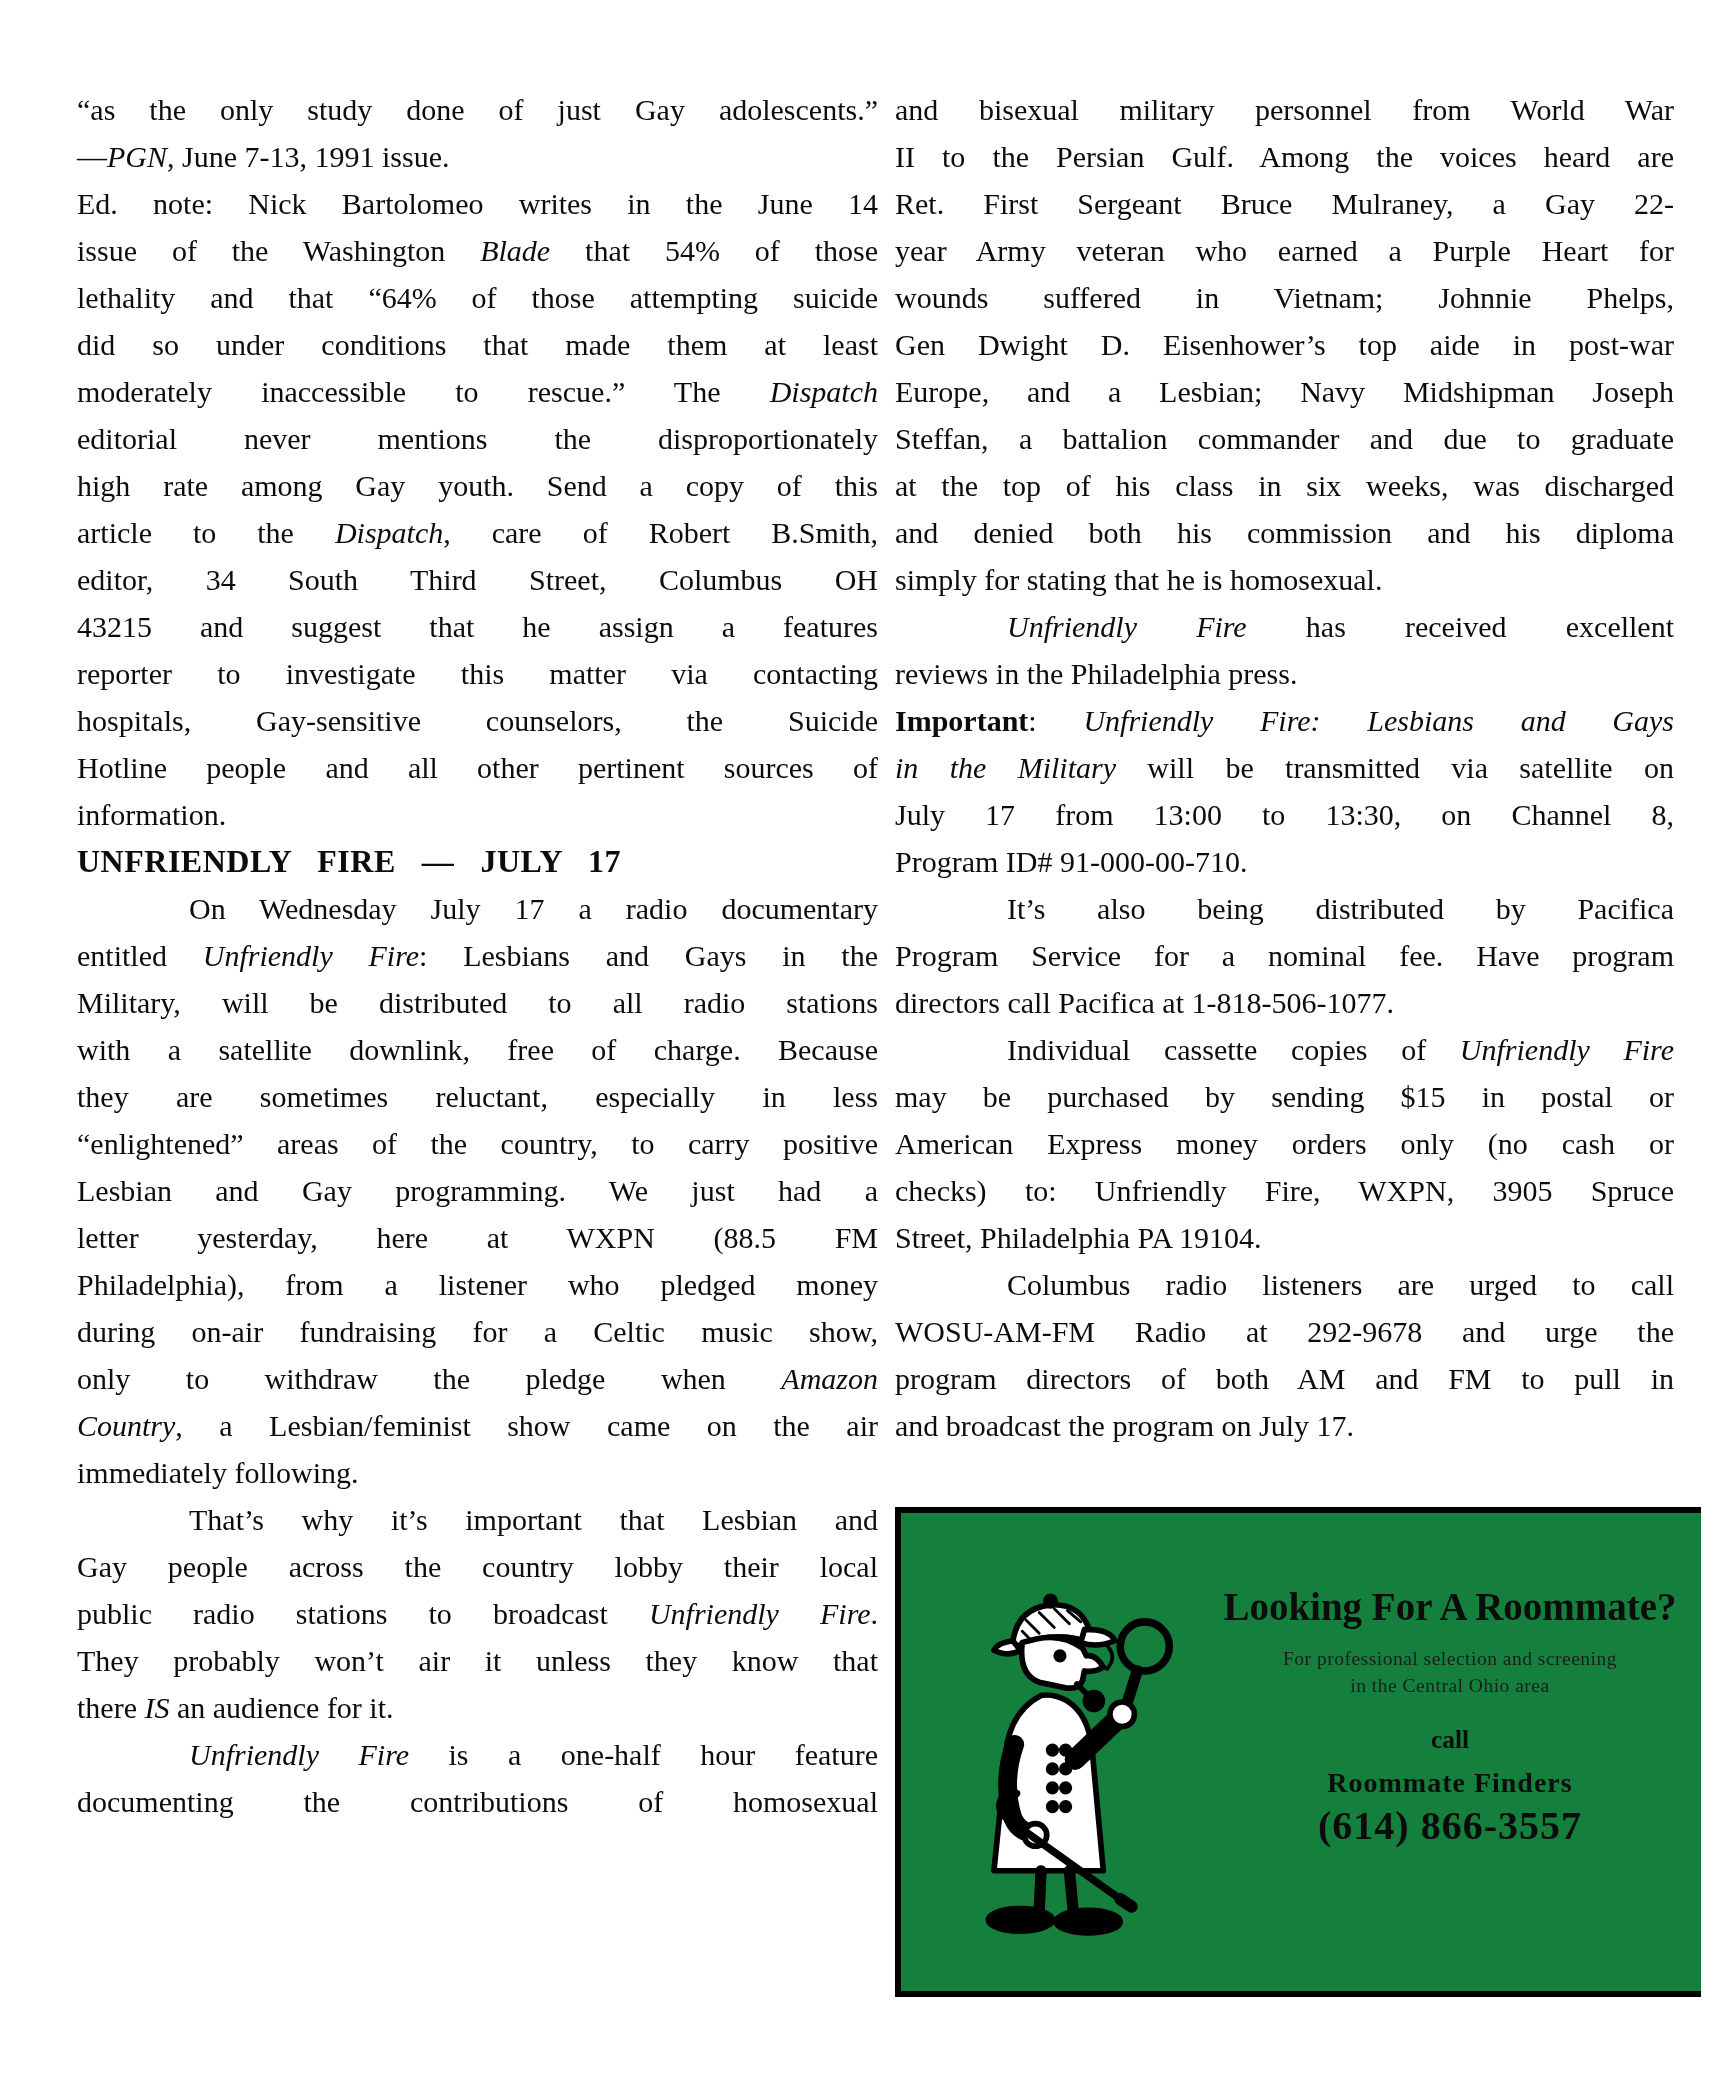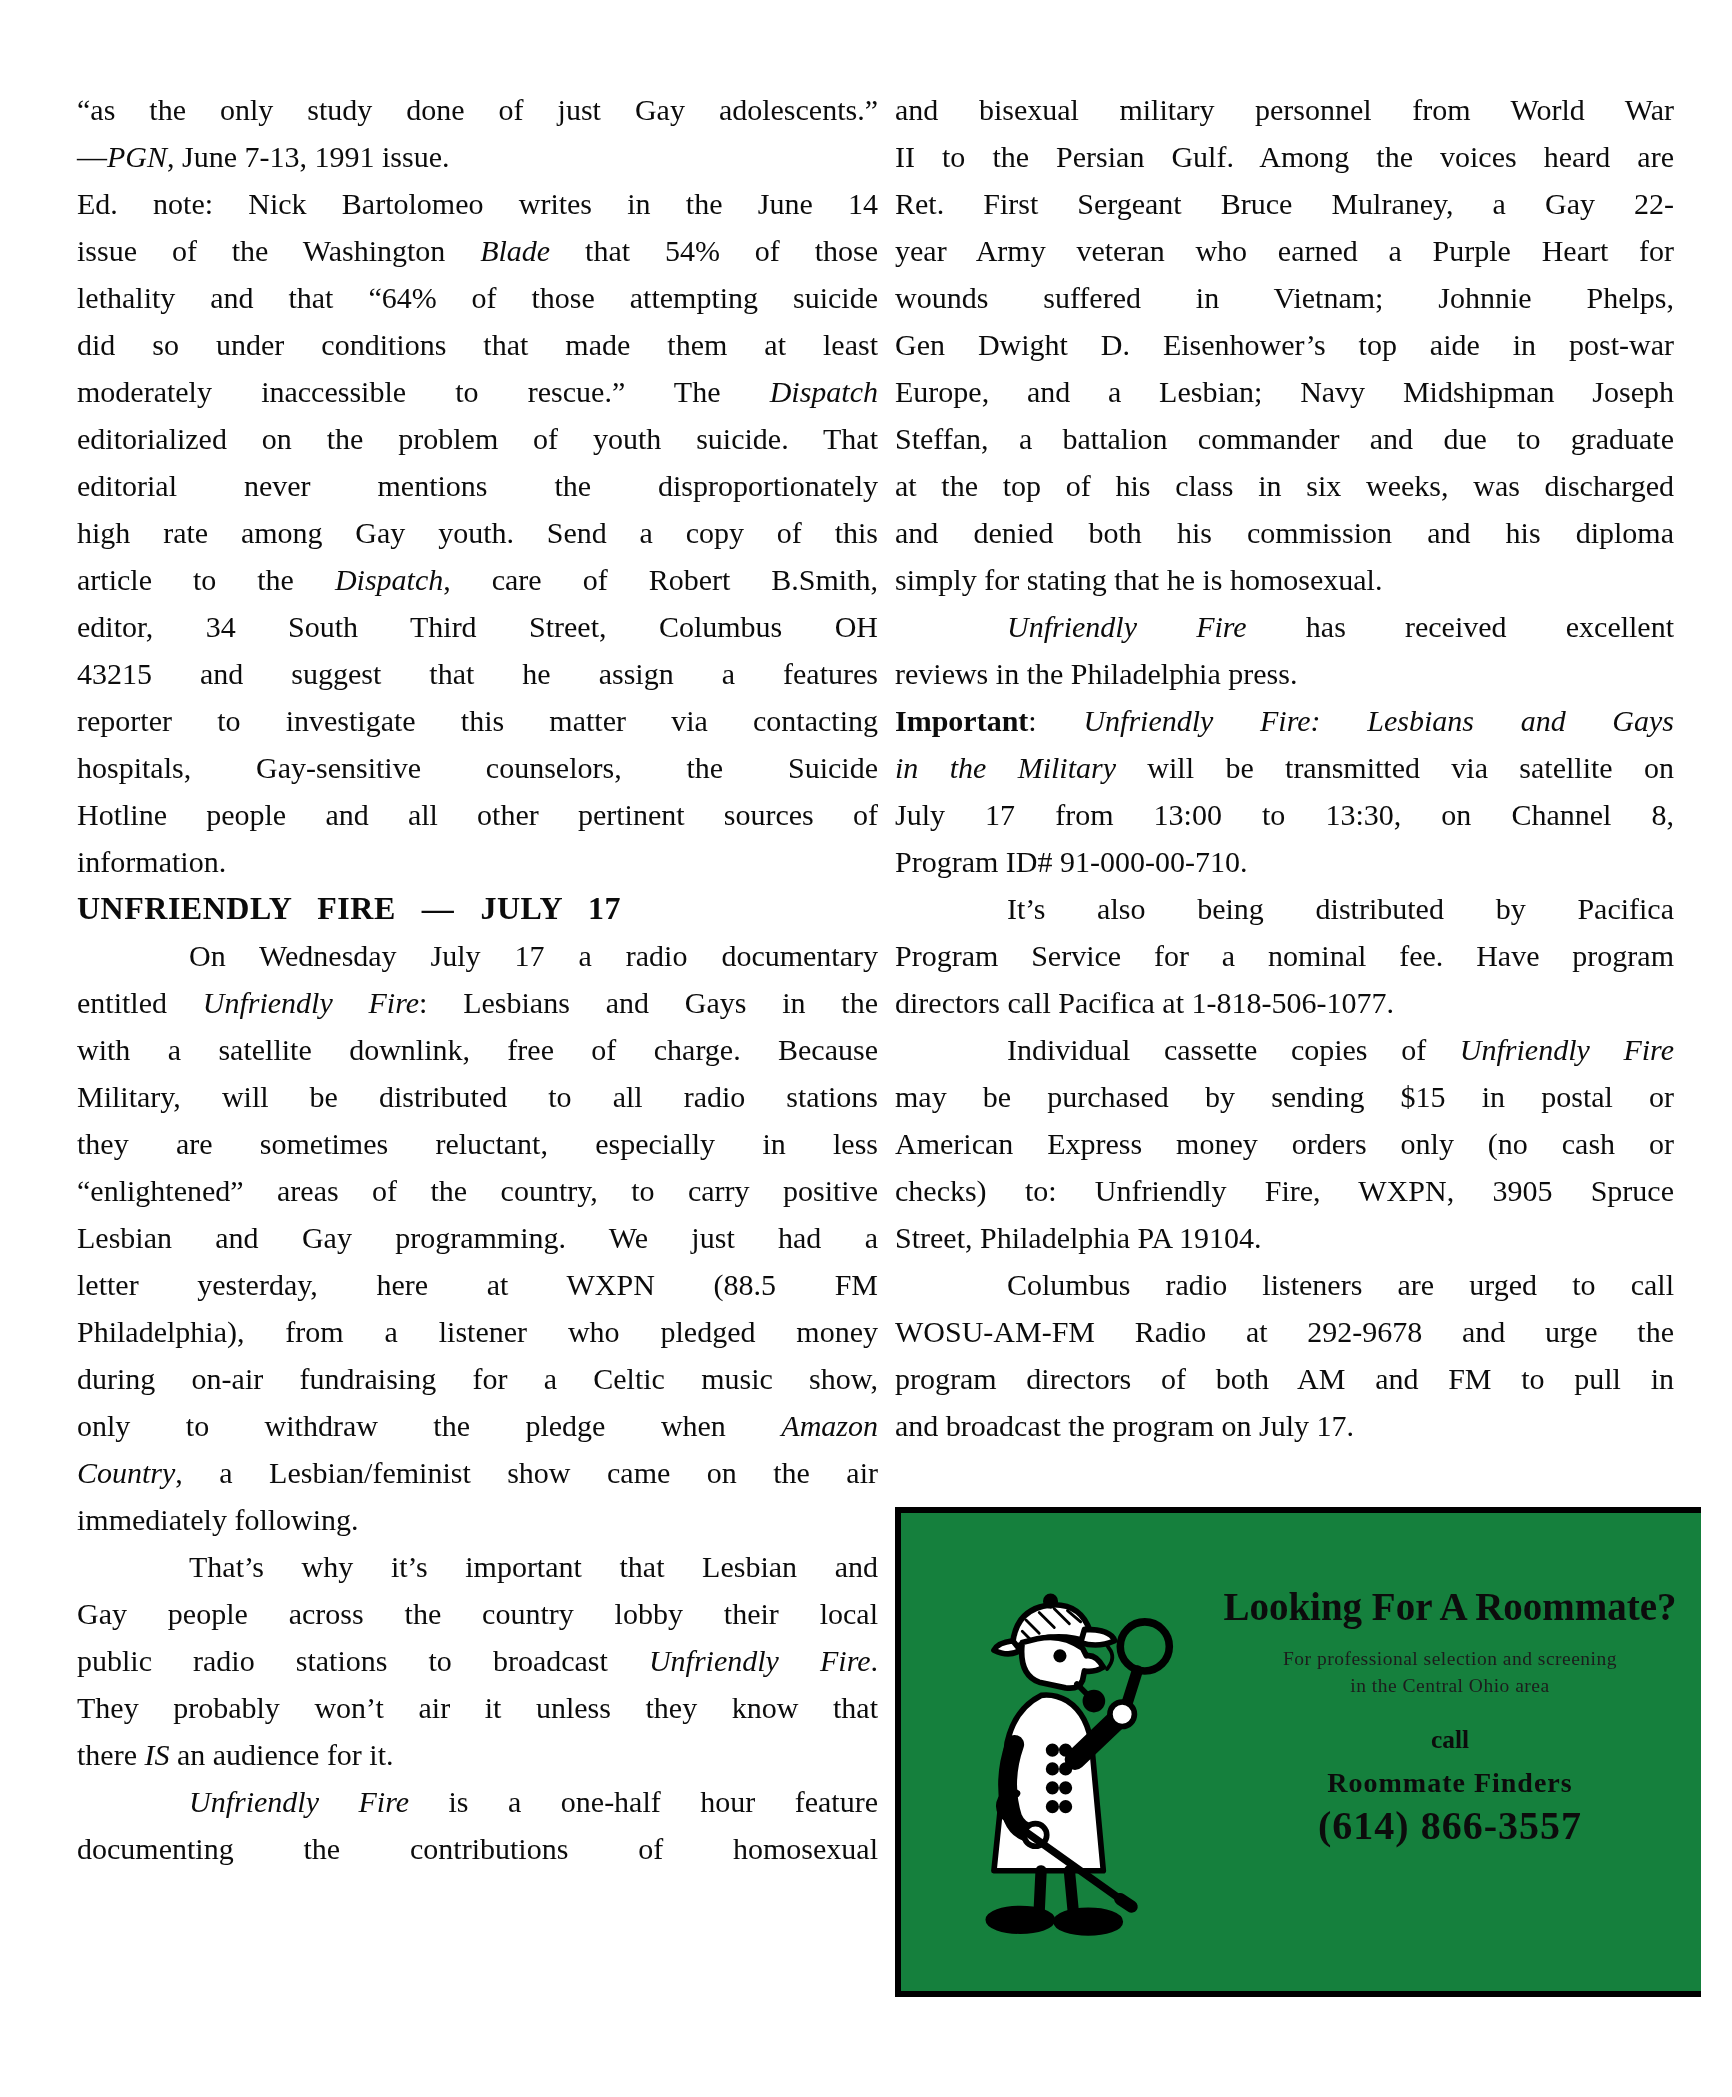--- a/index.html
+++ b/index.html
@@ -50,35 +50,34 @@
 <div class="page">
 
   <div class="col col-left" id="col-left">
       <div class="line"><span>“as the only study done of just Gay adolescents.”</span></div>
       <div class="line noj"><span>—</span><span class="it">PGN</span><span>, June 7-13, 1991 issue.</span></div>
       <div class="line"><span>Ed. note: Nick Bartolomeo writes in the June 14</span></div>
       <div class="line"><span>issue of the Washington </span><span class="it">Blade</span><span> that 54% of those</span></div>
       <div class="line"><span>lethality and that “64% of those attempting suicide</span></div>
       <div class="line"><span>did so under conditions that made them at least</span></div>
       <div class="line"><span>moderately inaccessible to rescue.” The </span><span class="it">Dispatch</span></div>
-      <div class="line"><span>editorialized on the problem of youth suicide. That</span></div>
       <div class="line"><span>editorial never mentions the disproportionately</span></div>
       <div class="line"><span>high rate among Gay youth. Send a copy of this</span></div>
       <div class="line"><span>article to the </span><span class="it">Dispatch</span><span>, care of Robert B.Smith,</span></div>
       <div class="line"><span>editor, 34 South Third Street, Columbus OH</span></div>
       <div class="line"><span>43215 and suggest that he assign a features</span></div>
       <div class="line"><span>reporter to investigate this matter via contacting</span></div>
       <div class="line"><span>hospitals, Gay-sensitive counselors, the Suicide</span></div>
       <div class="line"><span>Hotline people and all other pertinent sources of</span></div>
       <div class="line noj"><span>information.</span></div>
       <div class="line noj head"><span class="bd">UNFRIENDLY FIRE — JULY 17</span></div>
       <div class="line ind"><span>On Wednesday July 17 a radio documentary</span></div>
       <div class="line"><span>entitled </span><span class="it">Unfriendly Fire</span><span>: Lesbians and Gays in the</span></div>
+      <div class="line"><span>Military, will be distributed to all radio stations</span></div>
       <div class="line"><span>with a satellite downlink, free of charge. Because</span></div>
-      <div class="line"><span>Military, will be distributed to all radio stations</span></div>
       <div class="line"><span>they are sometimes reluctant, especially in less</span></div>
       <div class="line"><span>“enlightened” areas of the country, to carry positive</span></div>
       <div class="line"><span>Lesbian and Gay programming. We just had a</span></div>
       <div class="line"><span>letter yesterday, here at WXPN (88.5 FM</span></div>
       <div class="line"><span>Philadelphia), from a listener who pledged money</span></div>
       <div class="line"><span>during on-air fundraising for a Celtic music show,</span></div>
       <div class="line"><span>only to withdraw the pledge when </span><span class="it">Amazon</span></div>
       <div class="line"><span class="it">Country</span><span>, a Lesbian/feminist show came on the air</span></div>
       <div class="line noj"><span>immediately following.</span></div>
       <div class="line ind"><span>That’s why it’s important that Lesbian and</span></div>

